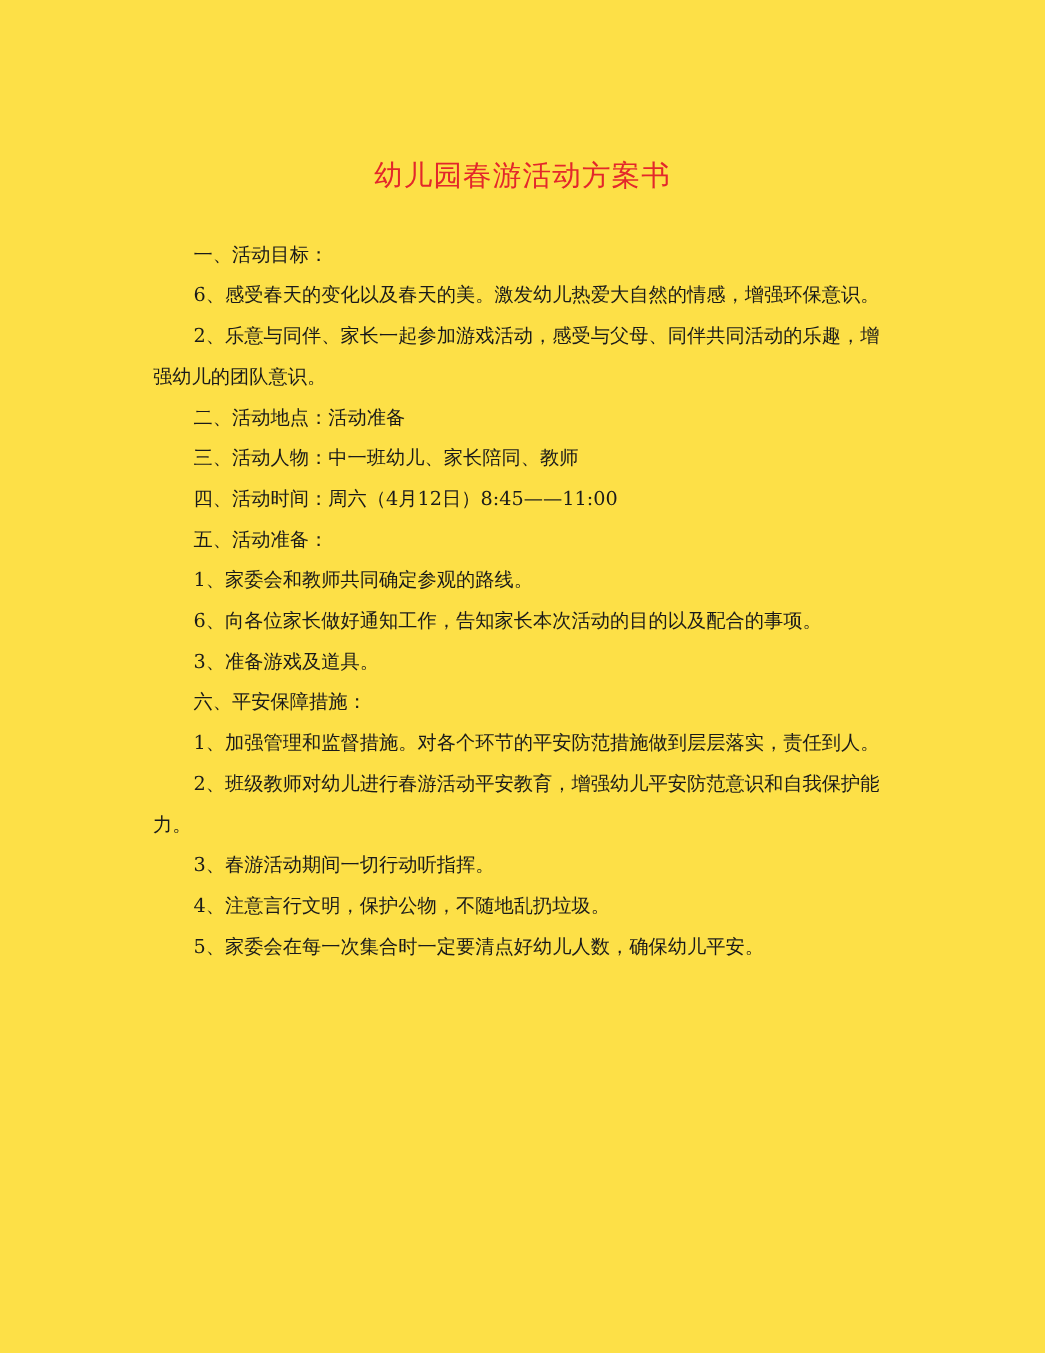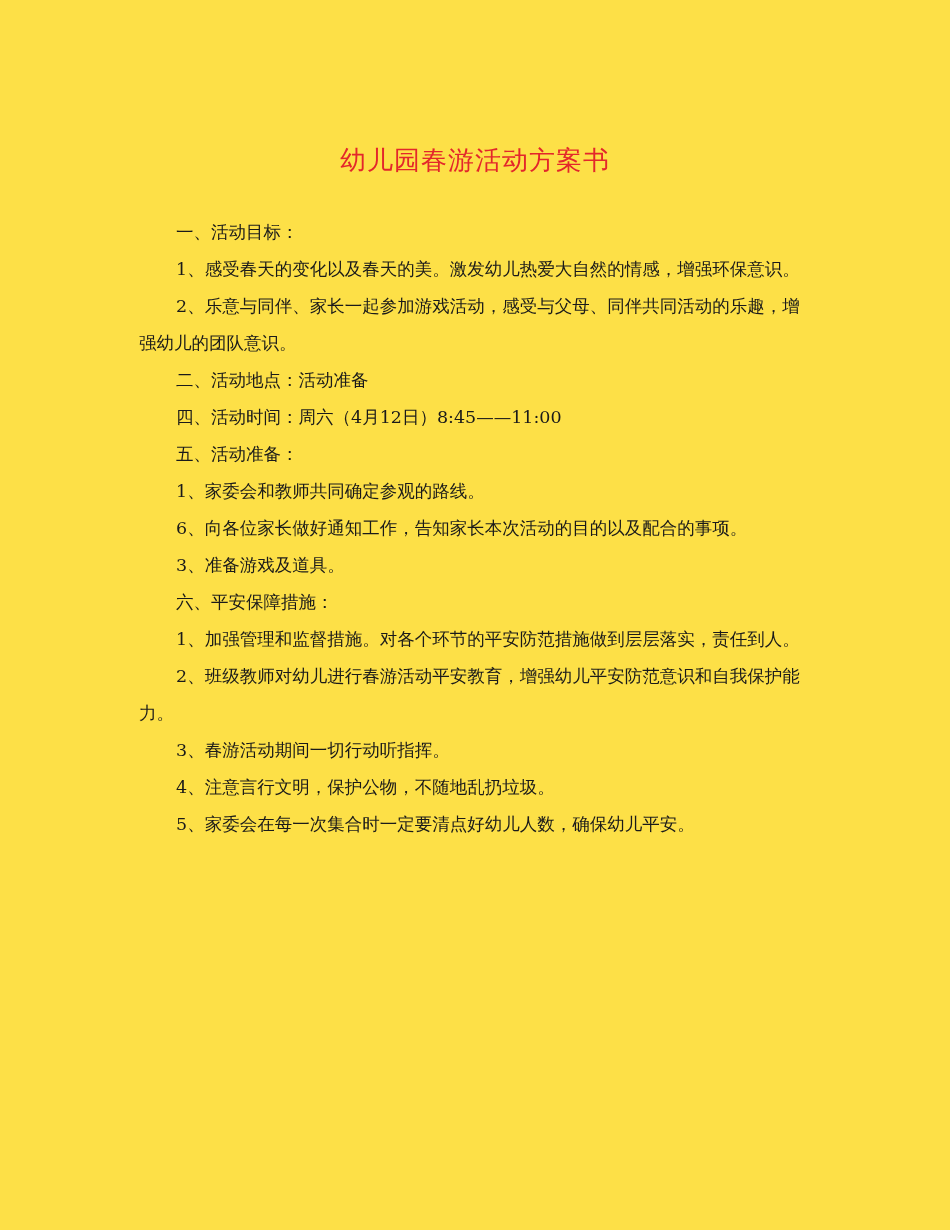--- a/index.html
+++ b/index.html
@@ -19,23 +19,24 @@
   }
   .p { margin: 0; text-indent: 37px; }
 </style>
 </head>
 <body>
 
 <div class="page">
   <div class="title">幼儿园春游活动方案书</div>
   <div class="body">
     <p class="p">一、活动目标：</p>
-    <p class="p">1、感受春天的变化以及春天的美。激发幼儿热爱大自然的情感，增强环保意识。</p>
+    <p class="p">6、感受春天的变化以及春天的美。激发幼儿热爱大自然的情感，增强环保意识。</p>
     <p class="p">2、乐意与同伴、家长一起参加游戏活动，感受与父母、同伴共同活动的乐趣，增强幼儿的团队意识。</p>
     <p class="p">二、活动地点：活动准备</p>
+    <p class="p">三、活动人物：中一班幼儿、家长陪同、教师</p>
     <p class="p">四、活动时间：周六（4月12日）8:45——11:00</p>
     <p class="p">五、活动准备：</p>
     <p class="p">1、家委会和教师共同确定参观的路线。</p>
     <p class="p">6、向各位家长做好通知工作，告知家长本次活动的目的以及配合的事项。</p>
     <p class="p">3、准备游戏及道具。</p>
     <p class="p">六、平安保障措施：</p>
     <p class="p">1、加强管理和监督措施。对各个环节的平安防范措施做到层层落实，责任到人。</p>
     <p class="p">2、班级教师对幼儿进行春游活动平安教育，增强幼儿平安防范意识和自我保护能力。</p>
     <p class="p">3、春游活动期间一切行动听指挥。</p>
     <p class="p">4、注意言行文明，保护公物，不随地乱扔垃圾。</p>

